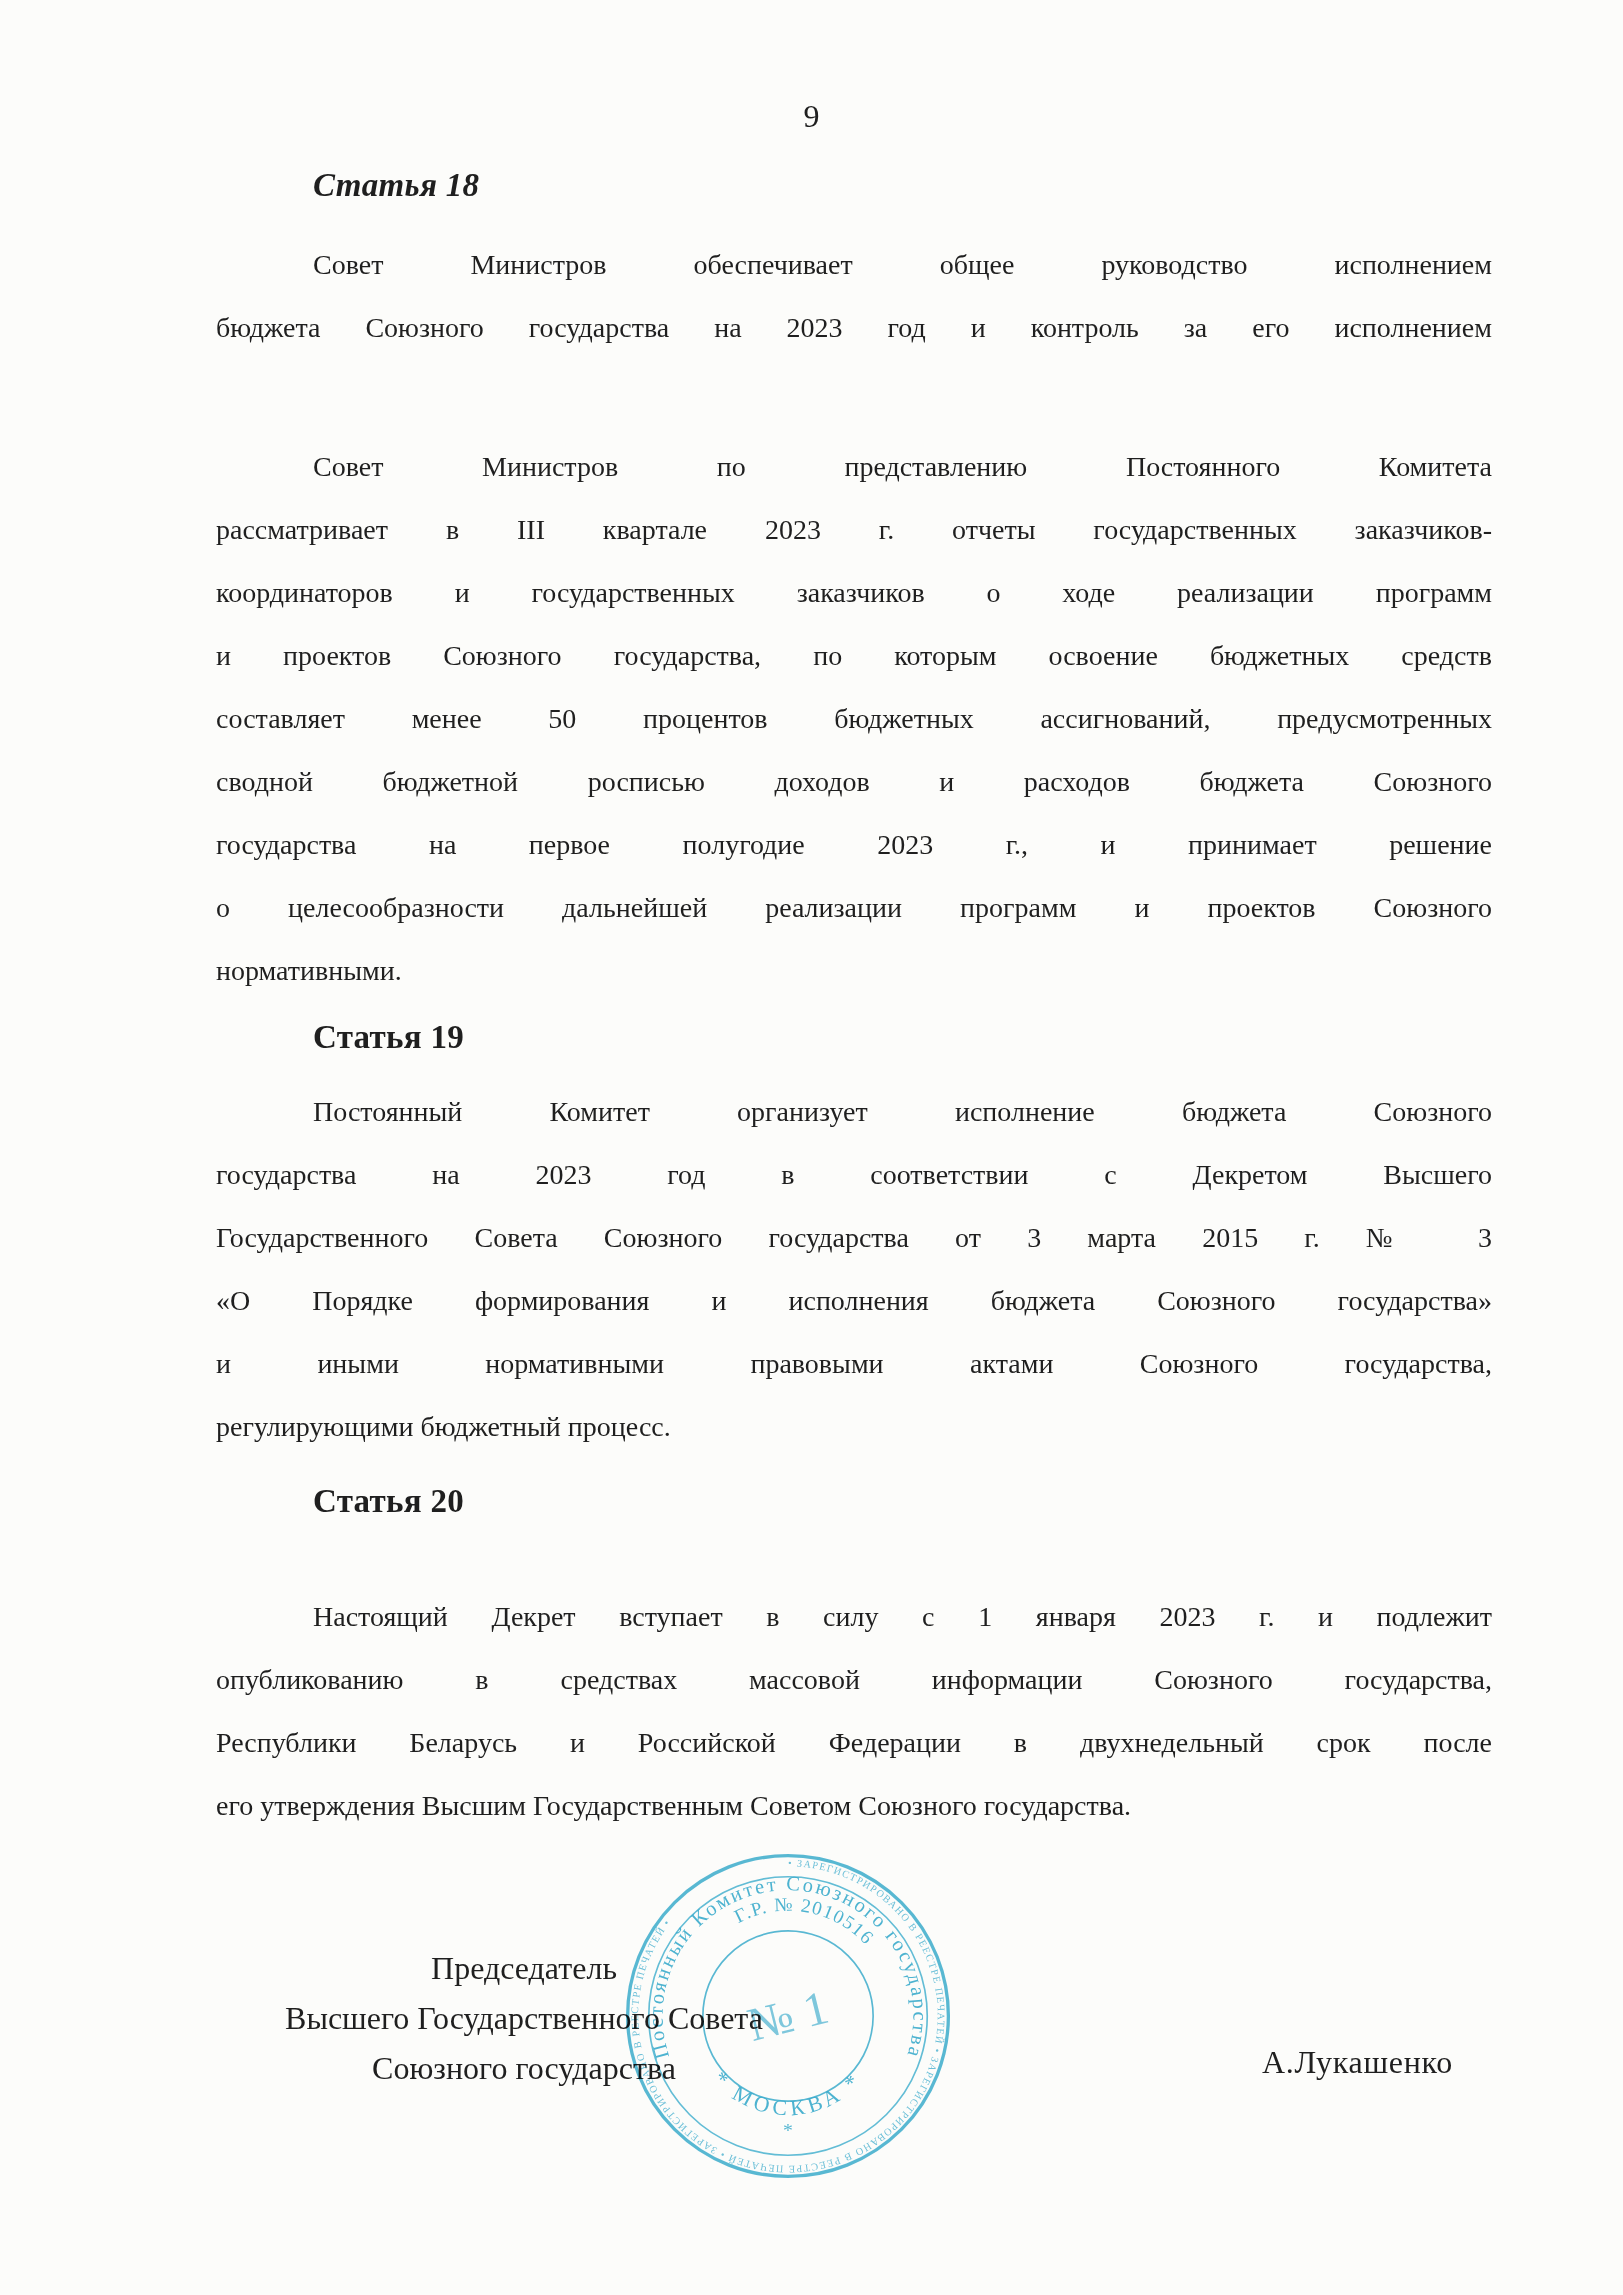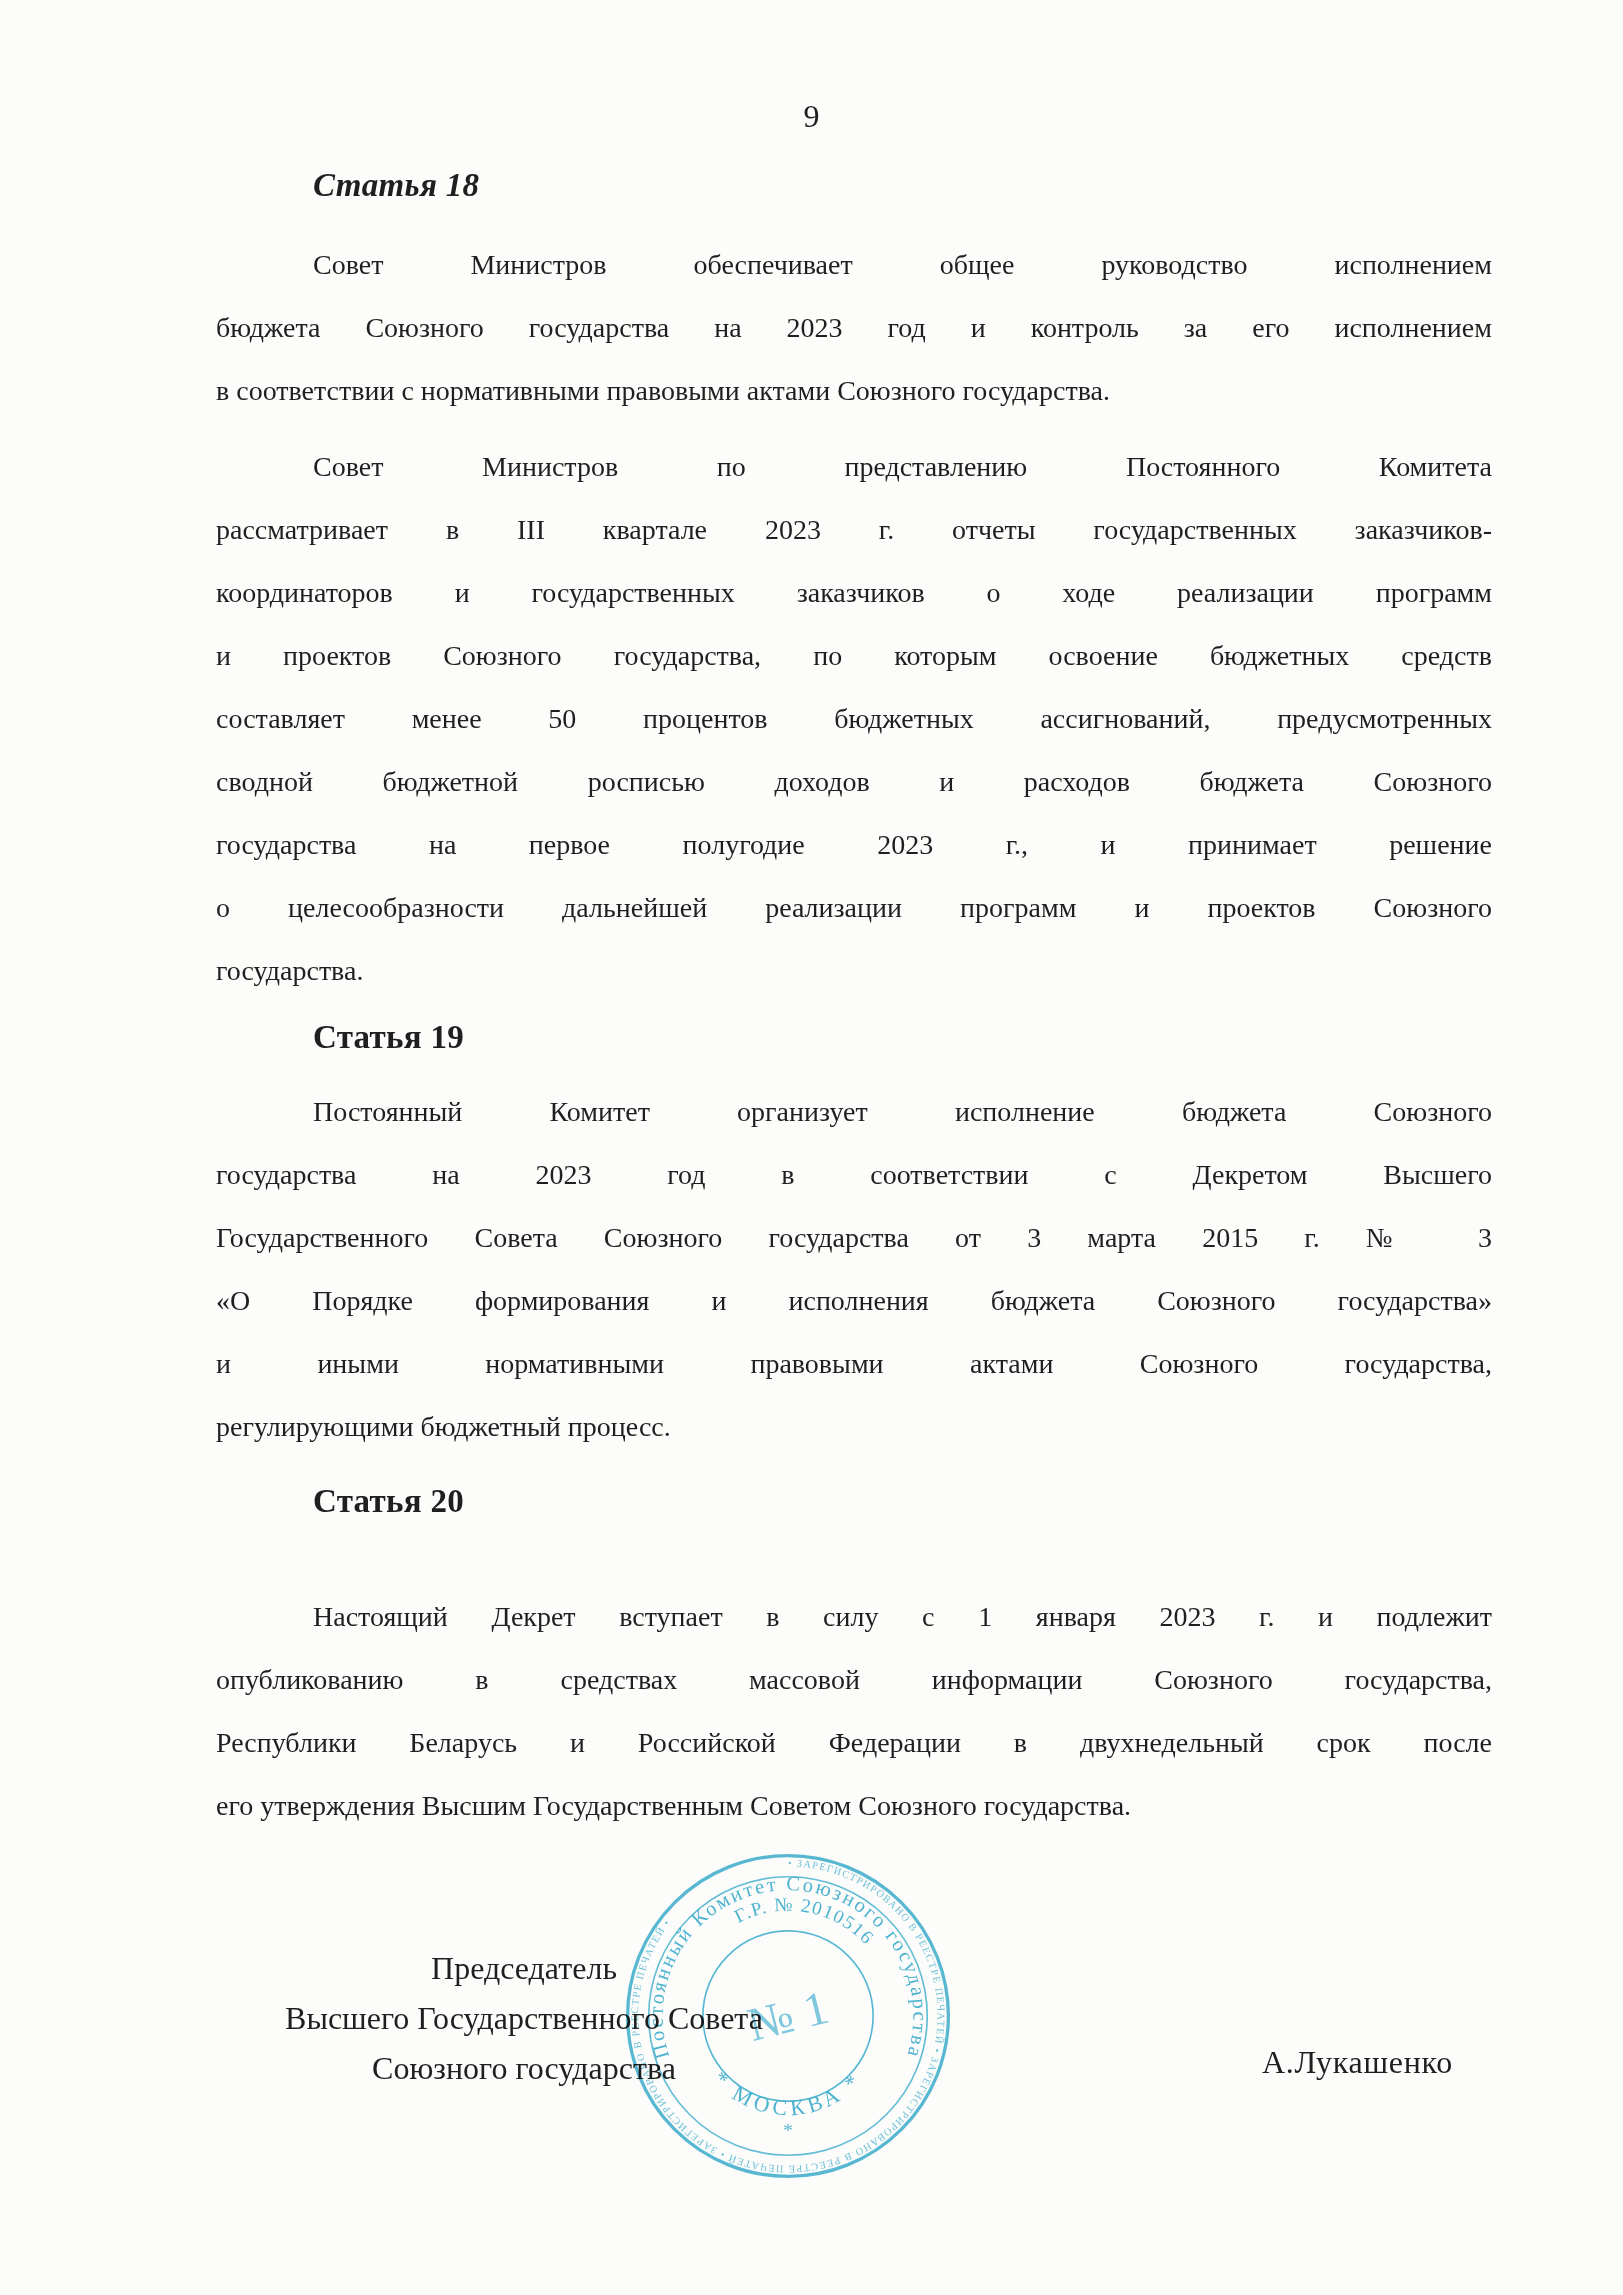--- a/index.html
+++ b/index.html
@@ -59,32 +59,31 @@
 
 <div class="page">
 
   <div class="page-number">9</div>
 
   <div>
       <div class="article-heading" id="art0-h">Статья 18</div>
       <div class="para" id="art0-p0">
         <div class="ln first">Совет Министров обеспечивает общее руководство исполнением</div>
         <div class="ln">бюджета Союзного государства на 2023 год и контроль за его исполнением</div>
-        <div class="ln last">в соответствии с нормативными правовыми актами Союзного государства.</div>
       </div>
       <div class="para" id="art0-p1">
         <div class="ln first">Совет Министров по представлению Постоянного Комитета</div>
         <div class="ln">рассматривает в III квартале 2023 г. отчеты государственных заказчиков-</div>
         <div class="ln">координаторов и государственных заказчиков о ходе реализации программ</div>
         <div class="ln">и проектов Союзного государства, по которым освоение бюджетных средств</div>
         <div class="ln">составляет менее 50 процентов бюджетных ассигнований, предусмотренных</div>
         <div class="ln">сводной бюджетной росписью доходов и расходов бюджета Союзного</div>
         <div class="ln">государства на первое полугодие 2023 г., и принимает решение</div>
         <div class="ln">о целесообразности дальнейшей реализации программ и проектов Союзного</div>
-        <div class="ln last">государства.</div>
+        <div class="ln last">нормативными.</div>
       </div>
       <div class="article-heading" id="art1-h">Статья 19</div>
       <div class="para" id="art1-p0">
         <div class="ln first">Постоянный Комитет организует исполнение бюджета Союзного</div>
         <div class="ln">государства на 2023 год в соответствии с Декретом Высшего</div>
         <div class="ln">Государственного Совета Союзного государства от 3 марта 2015 г. № 3</div>
         <div class="ln">«О Порядке формирования и исполнения бюджета Союзного государства»</div>
         <div class="ln">и иными нормативными правовыми актами Союзного государства,</div>
         <div class="ln last">регулирующими бюджетный процесс.</div>
       </div>

